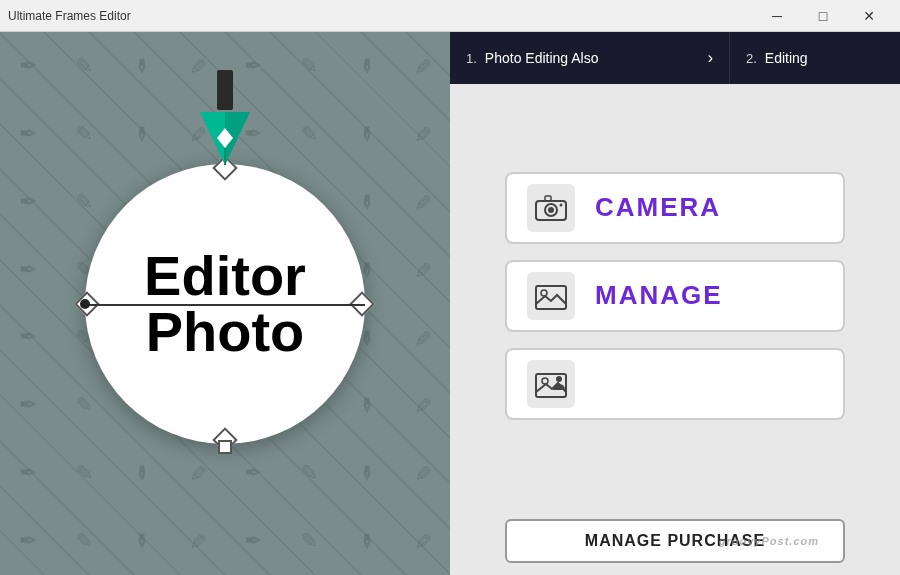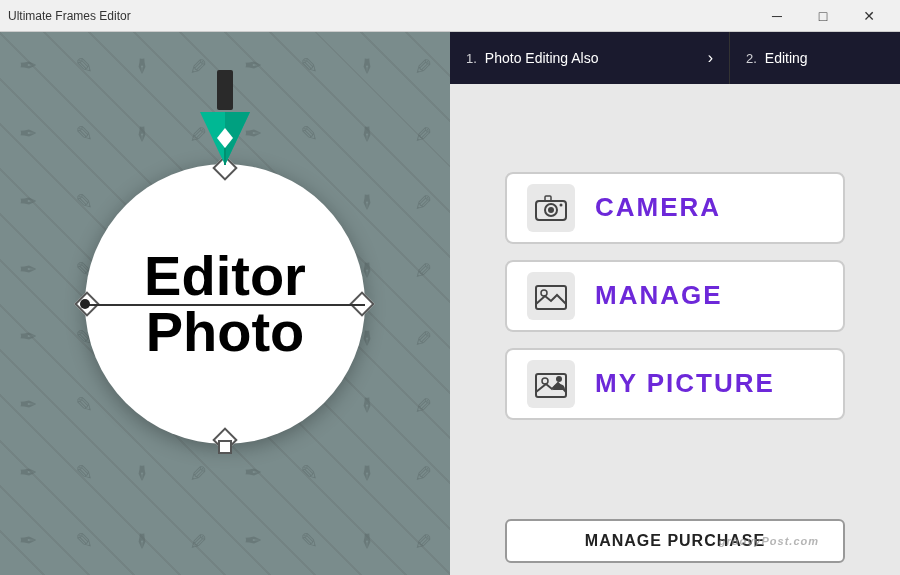--- a/index.html
+++ b/index.html
@@ -450,21 +450,20 @@
         <div class="btn-icon">
           <svg width="32" height="28" viewBox="0 0 32 28">
             <rect x="1" y="4" width="30" height="23" rx="2" fill="none" stroke="#444" stroke-width="2"></rect>
             <circle cx="10" cy="11" r="3" fill="none" stroke="#444" stroke-width="1.5"></circle>
             <polyline points="1,22 11,14 17,19 23,13 31,22" fill="none" stroke="#444" stroke-width="2"></polyline>
 
             <circle cx="24" cy="9" r="3" fill="#444"></circle>
             <path d="M18,20 Q18,14 24,14 Q30,14 30,20" fill="#444"></path>
           </svg>
         </div>
-        <span>MY PICTURE</span>
       </button>
 
     </div>
 
     <div class="bottom-bar">
       <button class="manage-btn">
         <span>MANAGE PURCHASE</span>
         <span class="groovy-watermark">groovyPost.com</span>
       </button>
     </div>

